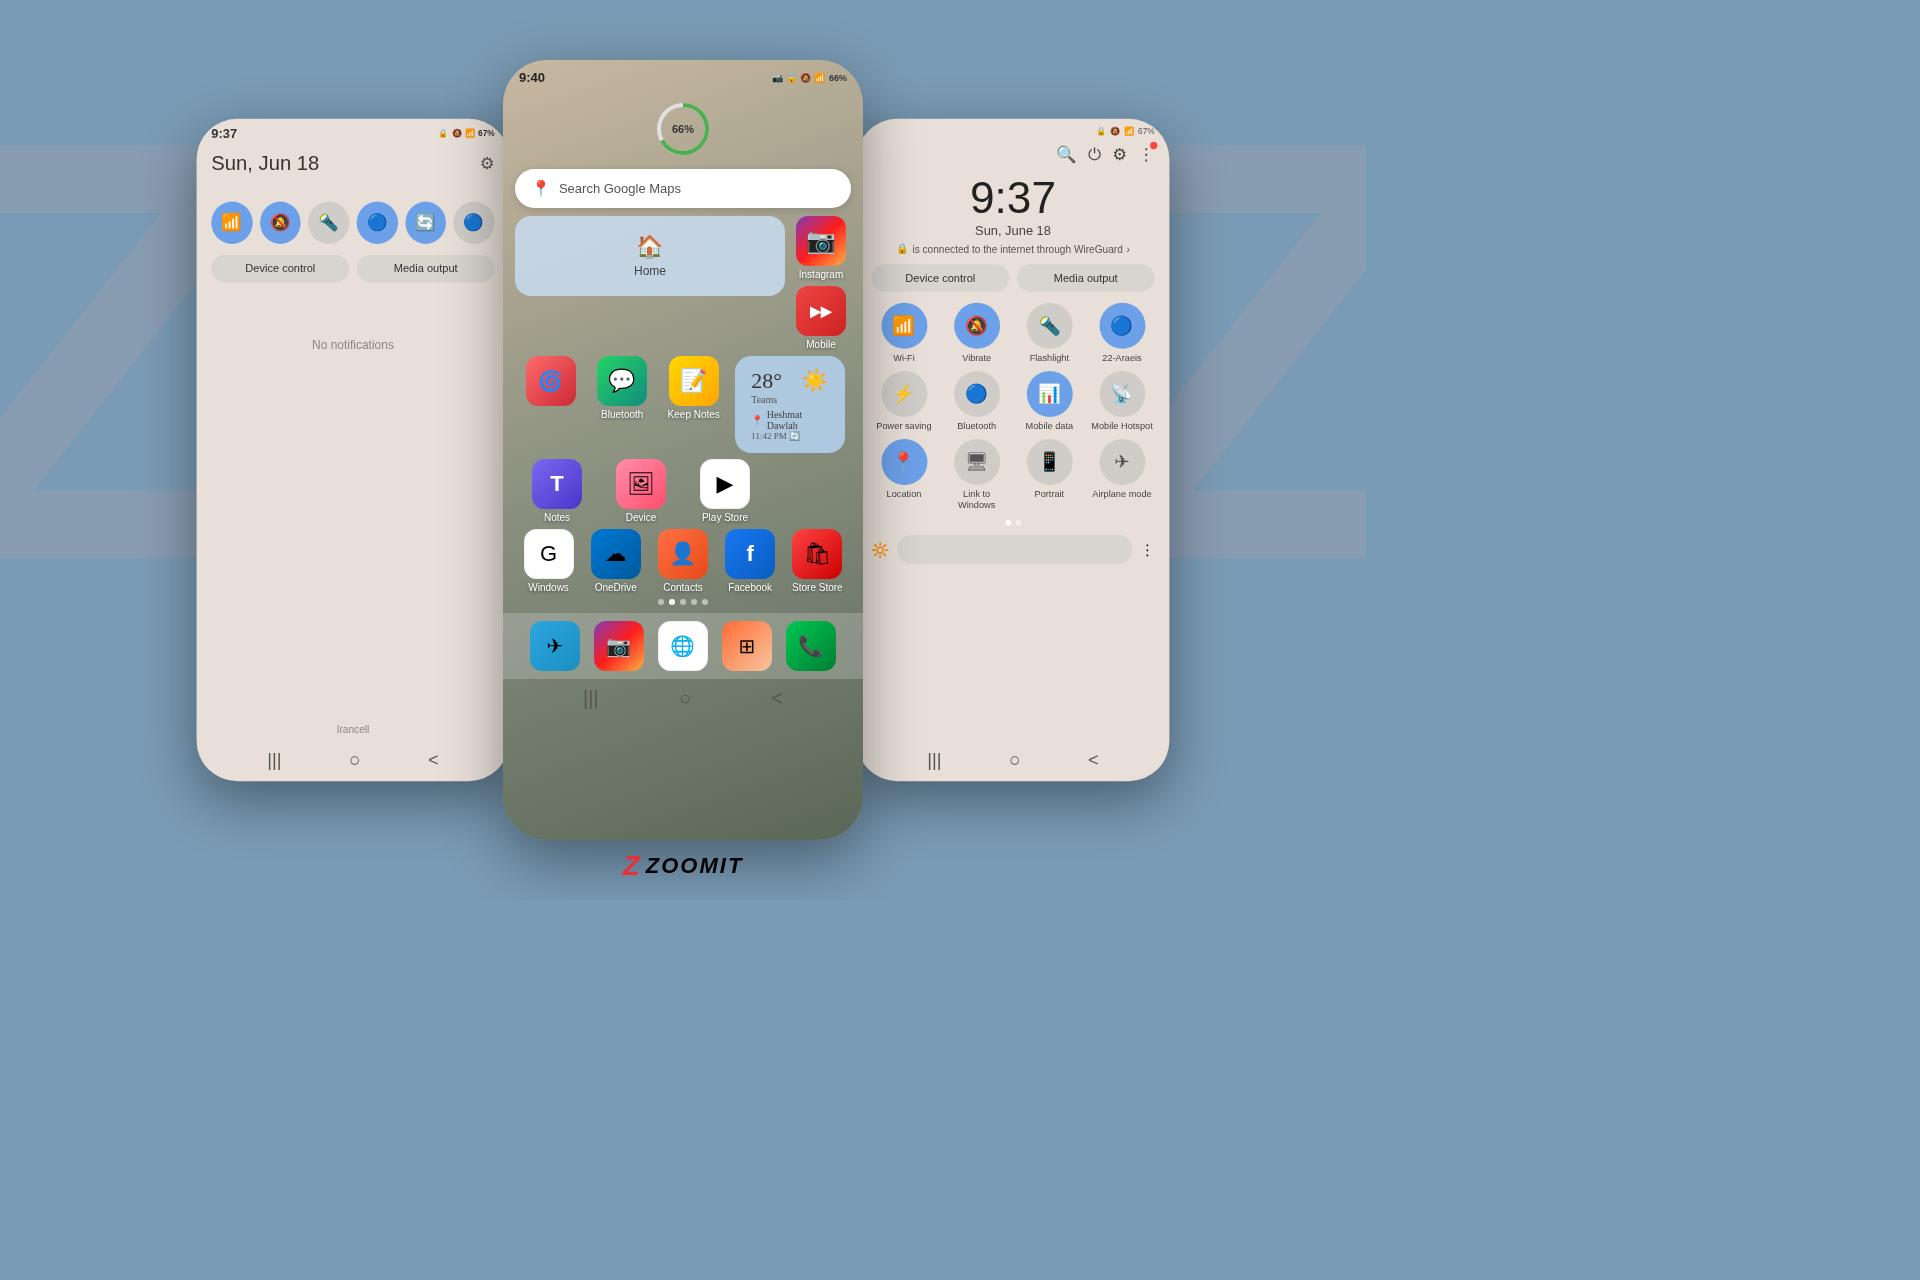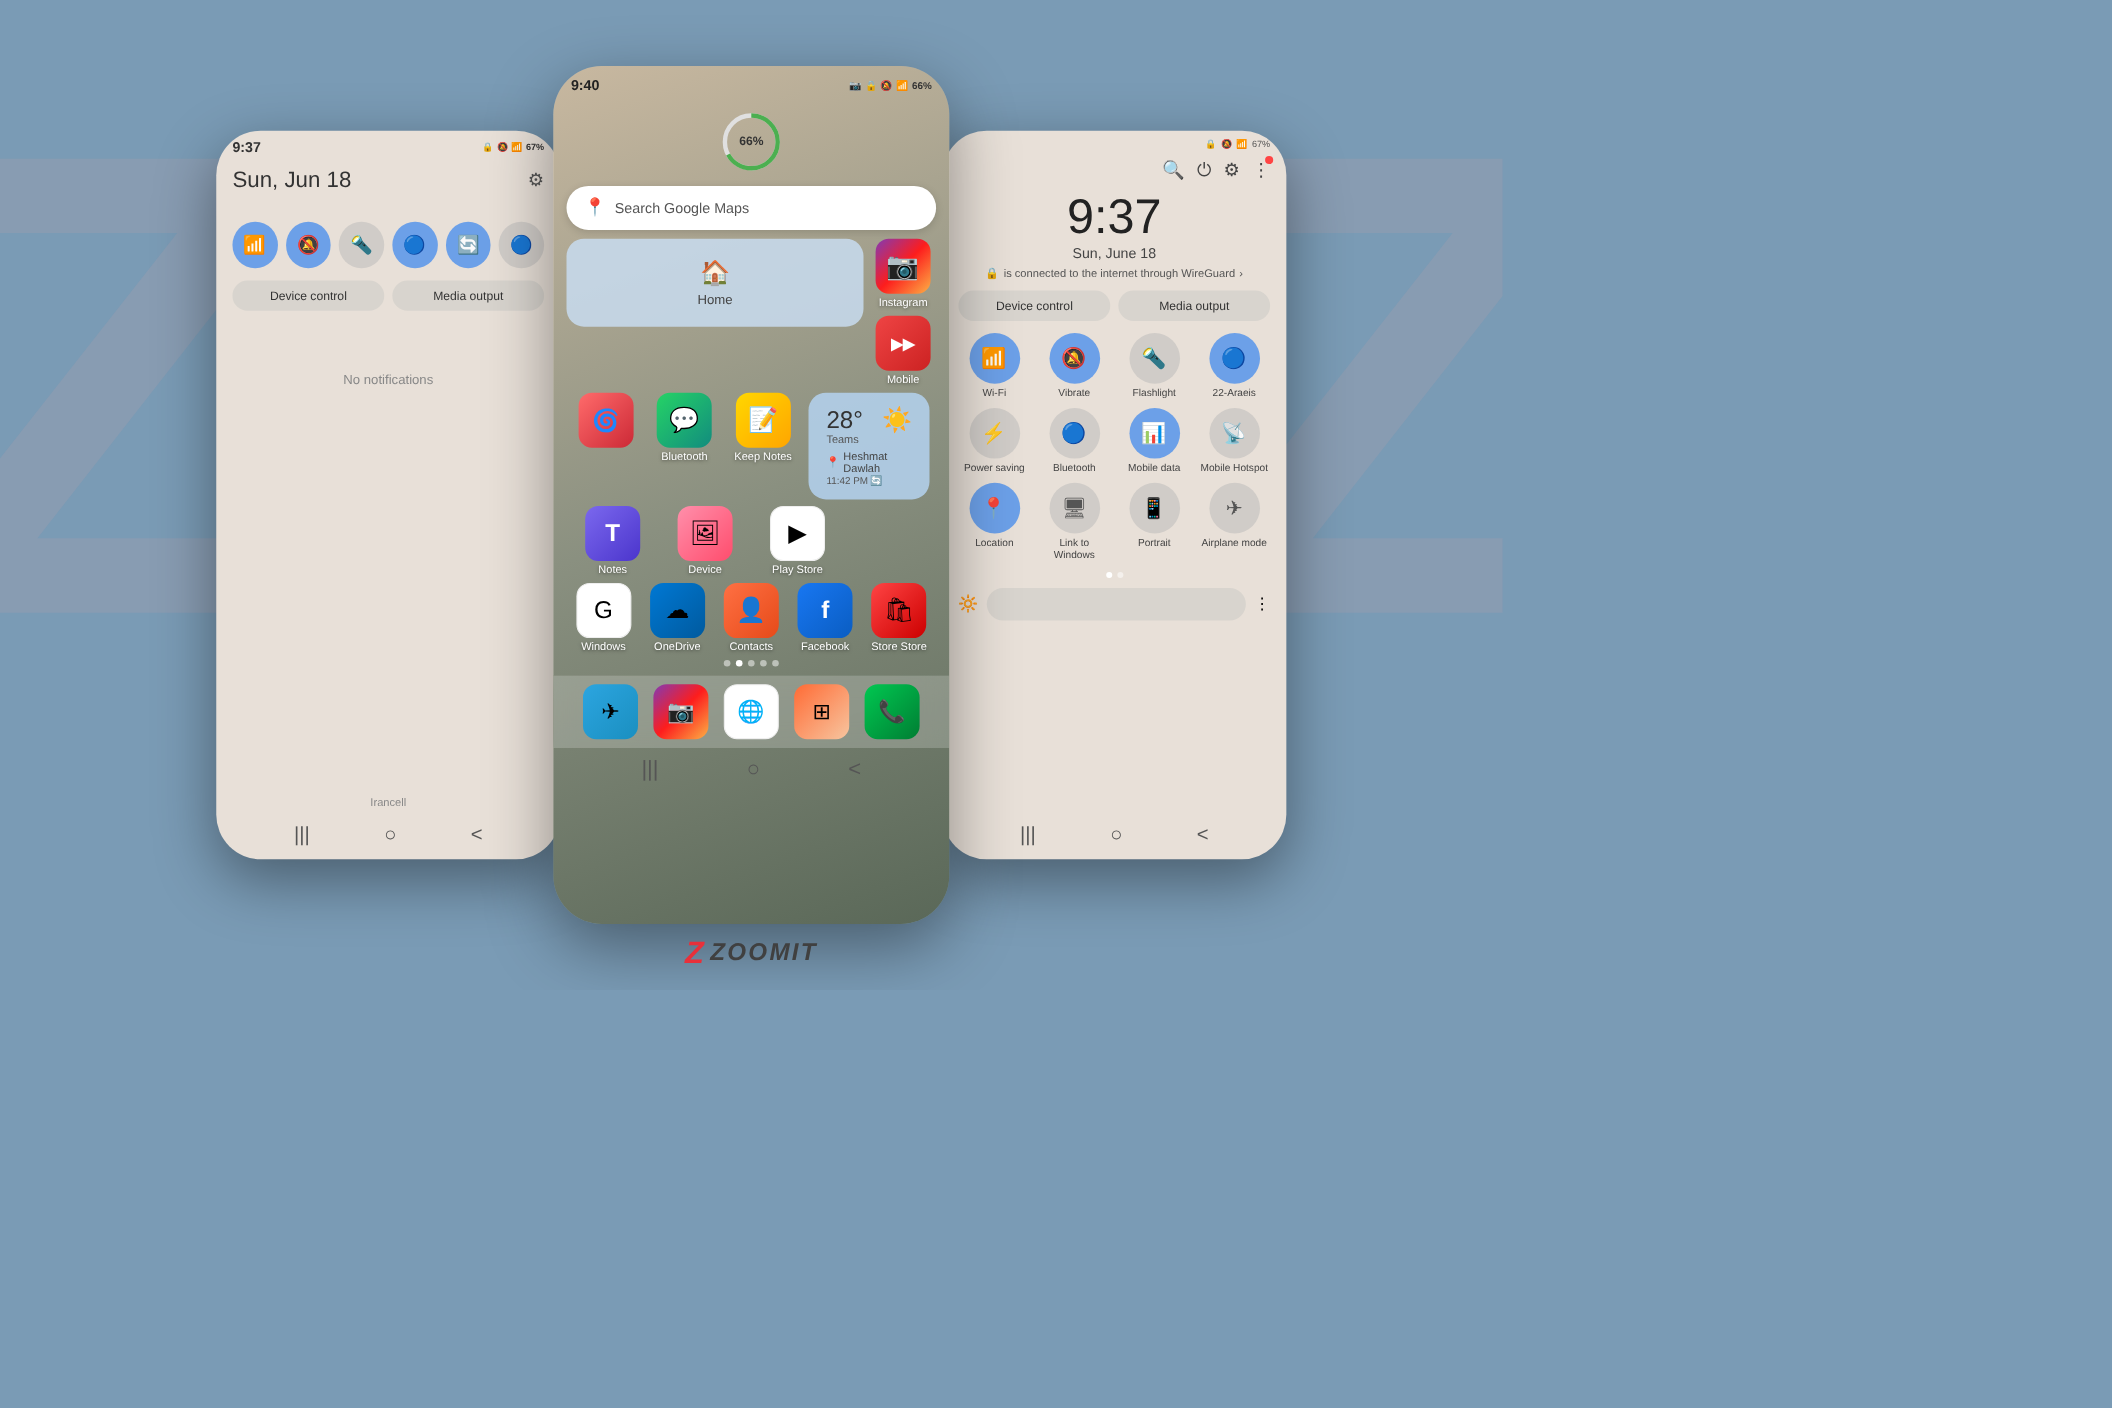--- a/index.html
+++ b/index.html
@@ -258,20 +258,21 @@
       font-weight: 500;
     }
 
     
     .weather-widget {
       background: rgba(180,210,240,0.85);
       border-radius: 16px;
       padding: 12px 16px;
       width: 110px;
       cursor: pointer;
+      font-family: Liberation Serif, serif;
     }
 
     
     .page-dots {
       display: flex;
       justify-content: center;
       gap: 5px;
       margin: 4px 0;
     }
     .dot { width: 6px; height: 6px; border-radius: 50%; background: rgba(255,255,255,0.5); }
@@ -388,21 +389,21 @@
     }
     .zoomit-z {
       font-size: 28px;
       font-weight: 900;
       color: #e8303a;
       font-style: italic;
     }
     .zoomit-text {
       font-size: 22px;
       font-weight: 700;
-      color: #404040;
+      color: #000000;
       letter-spacing: 2px;
       font-style: italic;
     }
 
     
     .ic-telegram { background: linear-gradient(135deg, #2ca5e0, #1a8fc0); }
     .ic-instagram { background: linear-gradient(135deg, #833ab4, #fd1d1d, #fcb045); }
     .ic-chrome { background: white; border: 1px solid #eee; }
     .ic-grid { background: linear-gradient(135deg, #ff6b35, #f7c59f); }
     .ic-phone { background: linear-gradient(135deg, #00c851, #007e33); }

